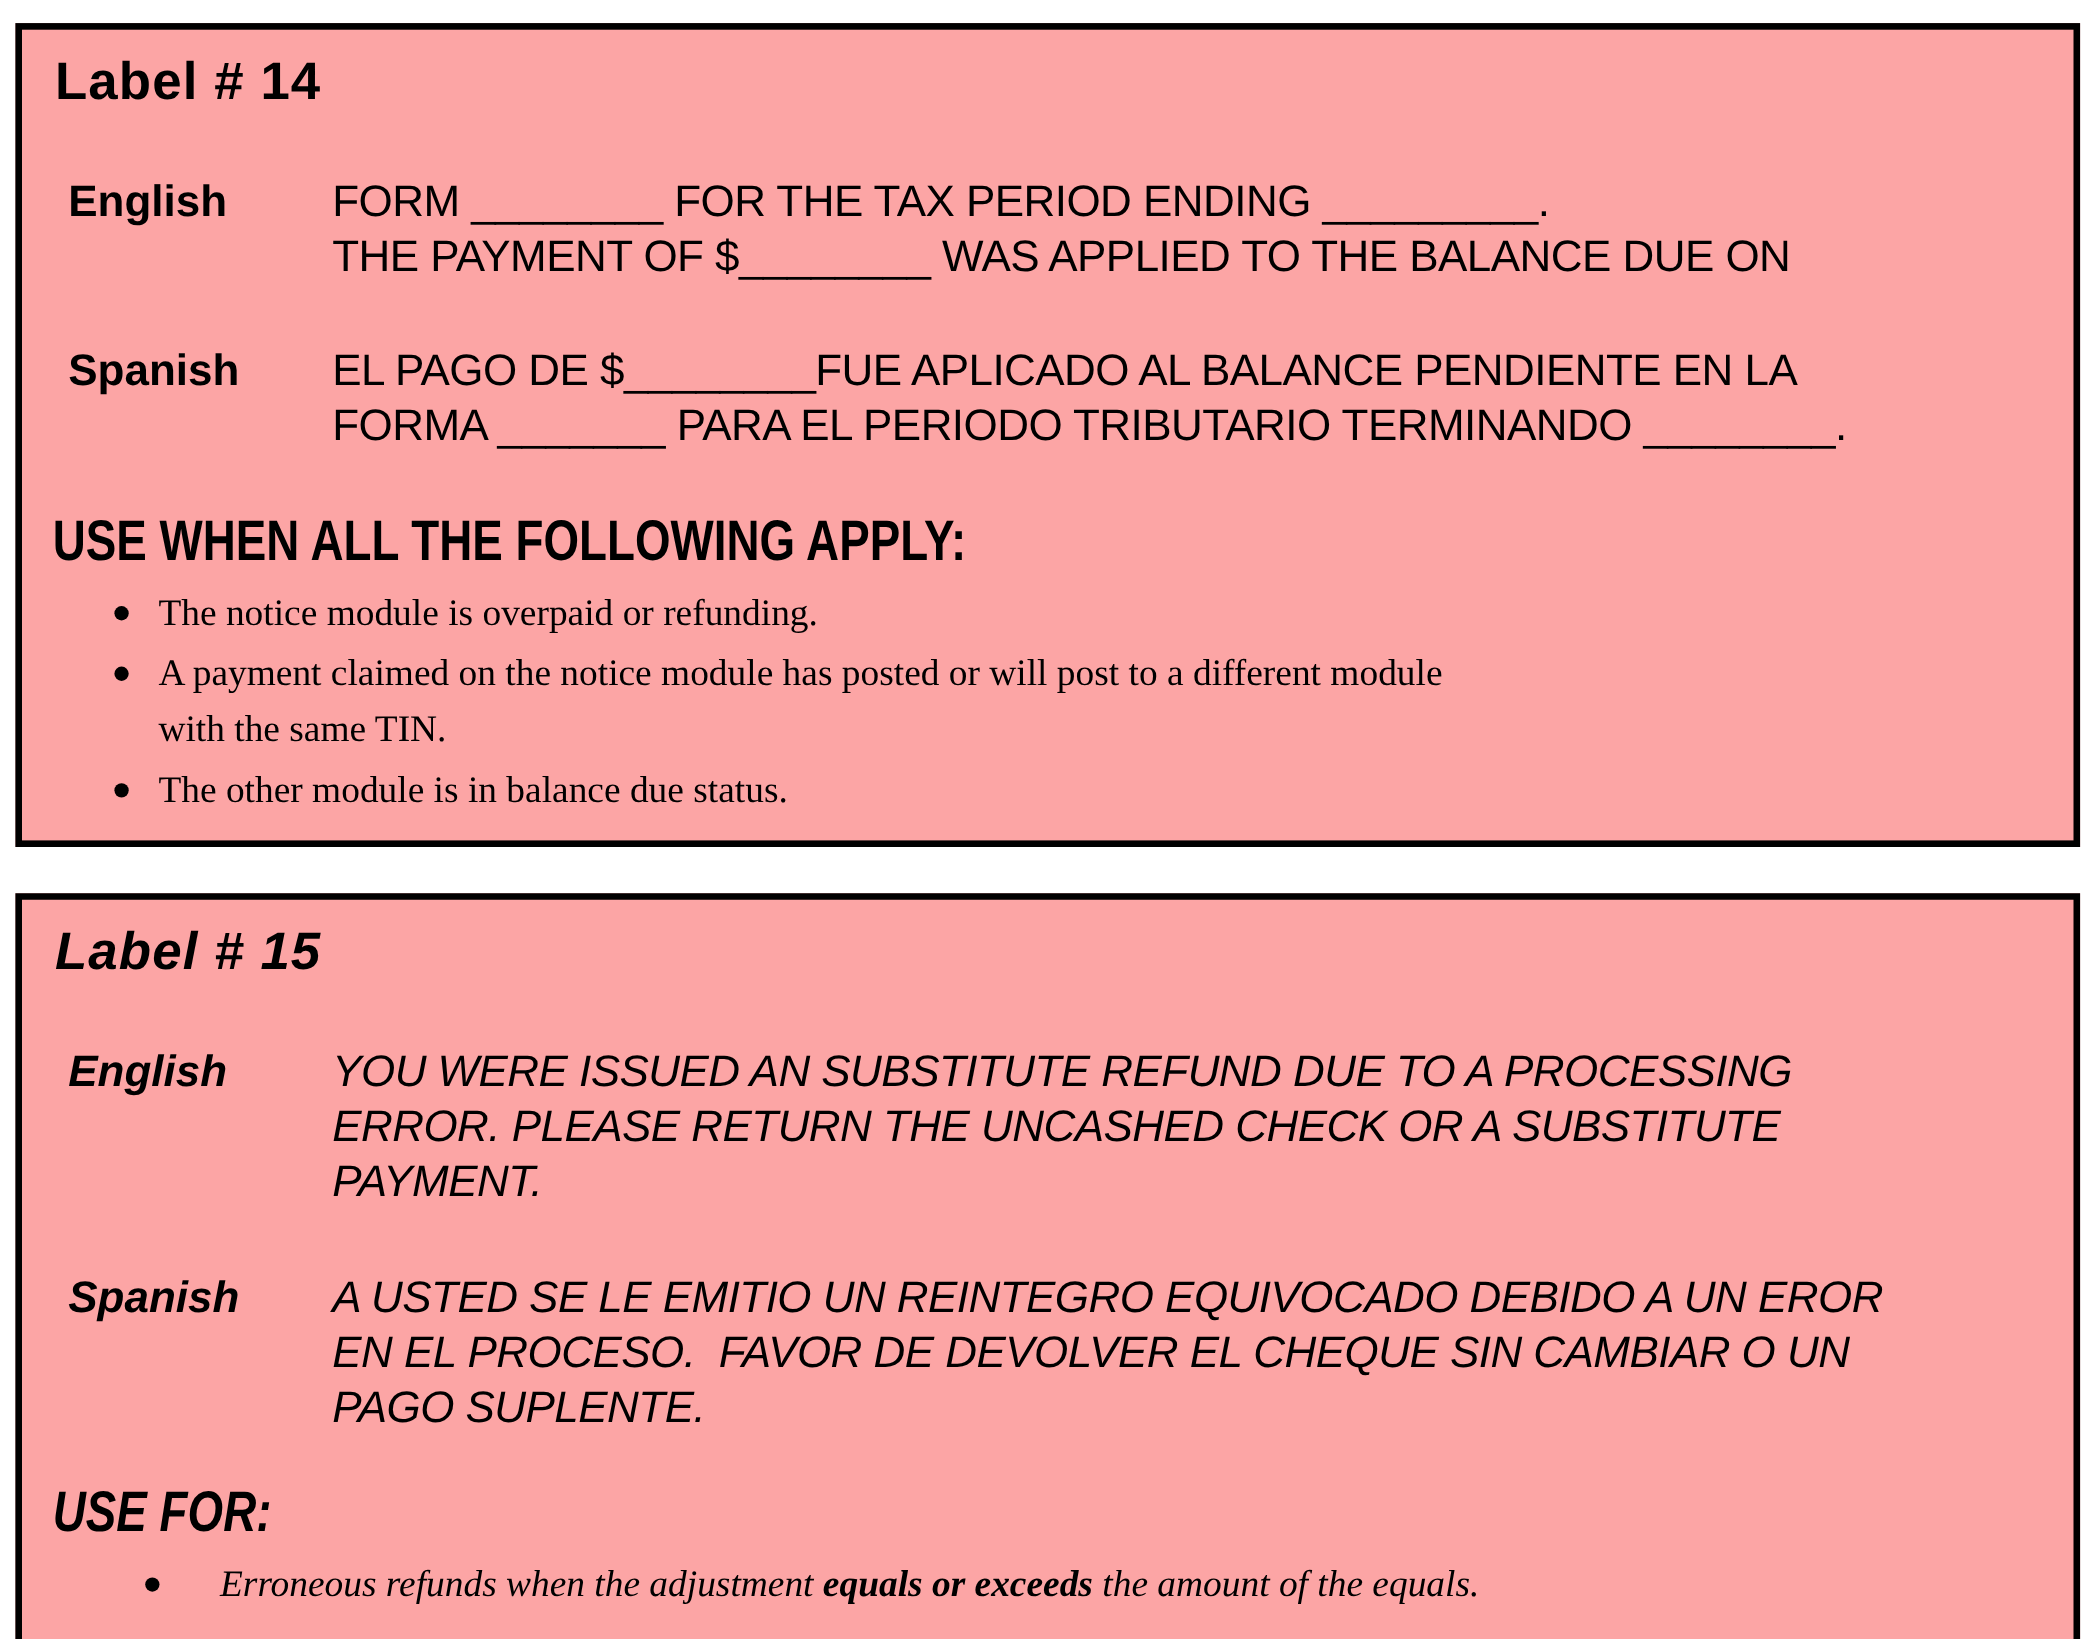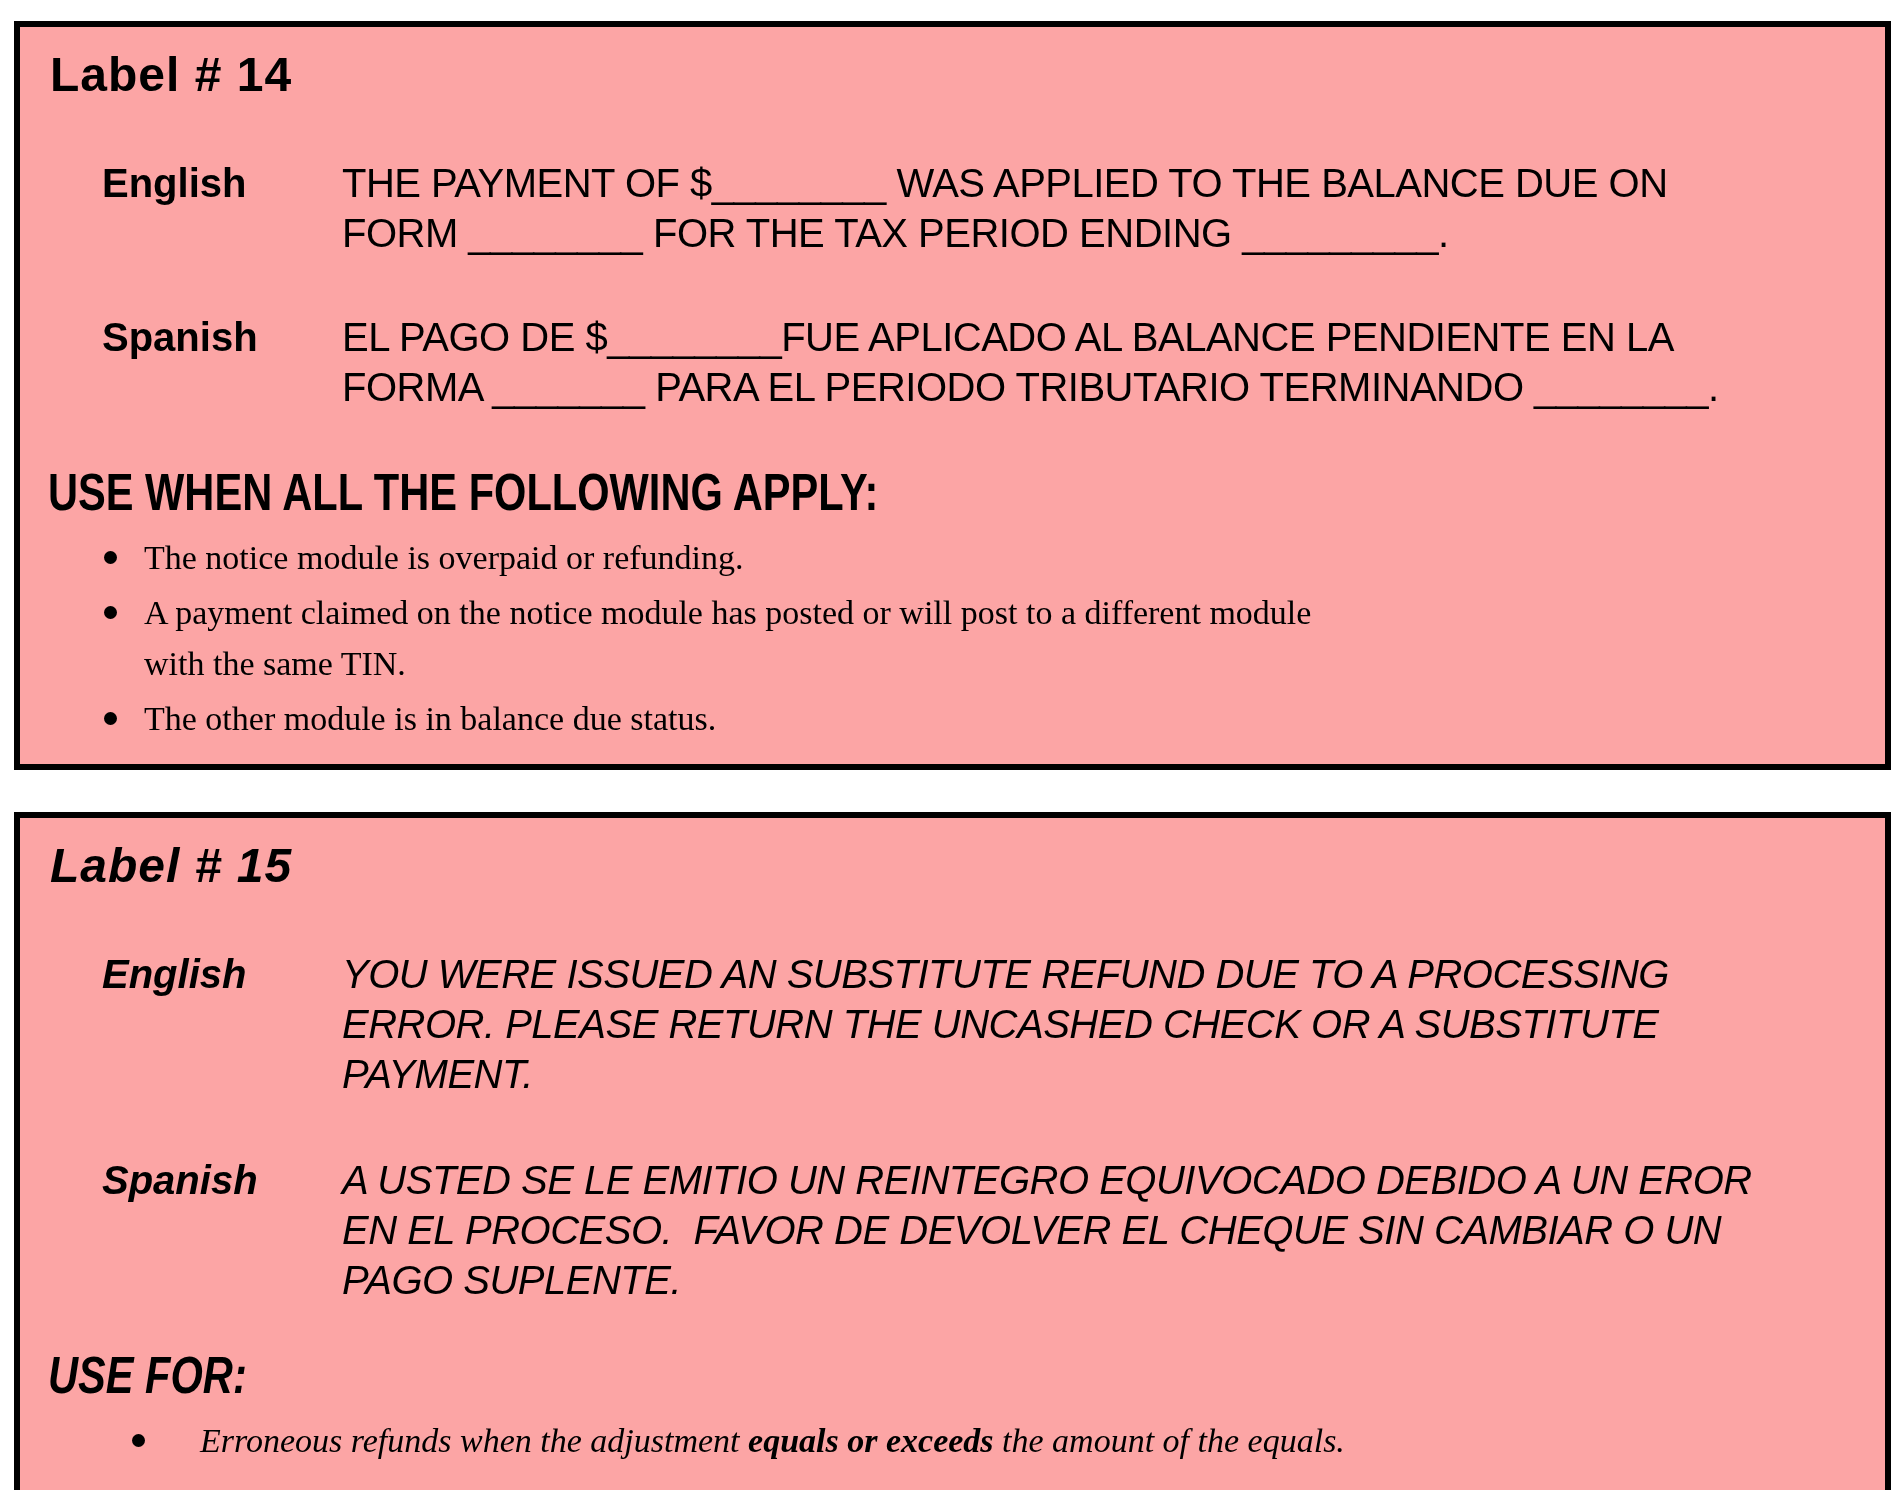--- a/index.html
+++ b/index.html
@@ -23,21 +23,21 @@
   #box-15 { top: 812px; height: 768px; border-bottom-width: 10px; font-style: italic; }
 
   .box-title {
     margin: 20px 0 0 30px;
     font-size: 48px;
     font-weight: bold;
     letter-spacing: 1px;
     line-height: 55px;
   }
 
-  .entry { display: flex; align-items: flex-start; margin-left: 82px; }
+  .entry { display: flex; align-items: flex-start; margin-left: 42px; }
   .entry-gap-lg { margin-top: 56px; }
   .entry-gap-md { margin-top: 54px; }
 
   .lang {
     flex: 0 0 240px;
     width: 240px;
     font-size: 40px;
     font-weight: bold;
     line-height: 50px;
   }
@@ -84,22 +84,22 @@
 <body>
 
 <div>
 
   <section class="label-box" id="box-14">
     <h2 class="box-title">Label # 14</h2>
 
     <div class="entry entry-gap-lg">
       <div class="lang">English</div>
       <div class="notice-lines">
+        <div class="nline">FORM ________ FOR THE TAX PERIOD ENDING _________.</div>
         <div class="nline">THE PAYMENT OF $________ WAS APPLIED TO THE BALANCE DUE ON</div>
-        <div class="nline">FORM ________ FOR THE TAX PERIOD ENDING _________.</div>
       </div>
     </div>
 
     <div class="entry entry-gap-md">
       <div class="lang">Spanish</div>
       <div class="notice-lines">
         <div class="nline">EL PAGO DE $________FUE APLICADO AL BALANCE PENDIENTE EN LA</div>
         <div class="nline">FORMA _______ PARA EL PERIODO TRIBUTARIO TERMINANDO ________.</div>
       </div>
     </div>

